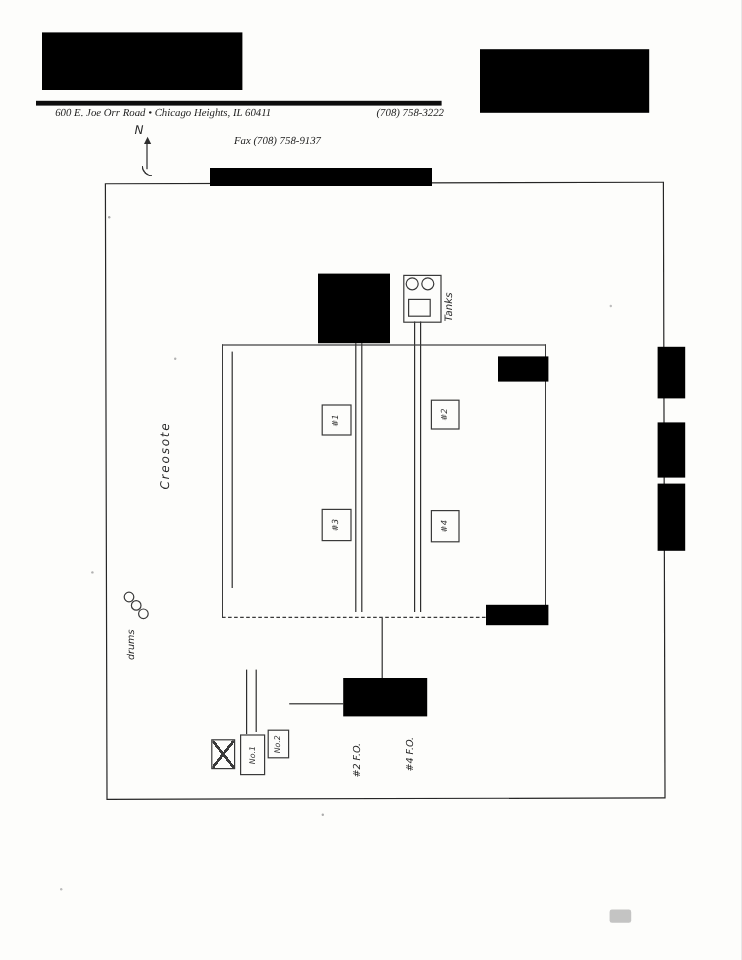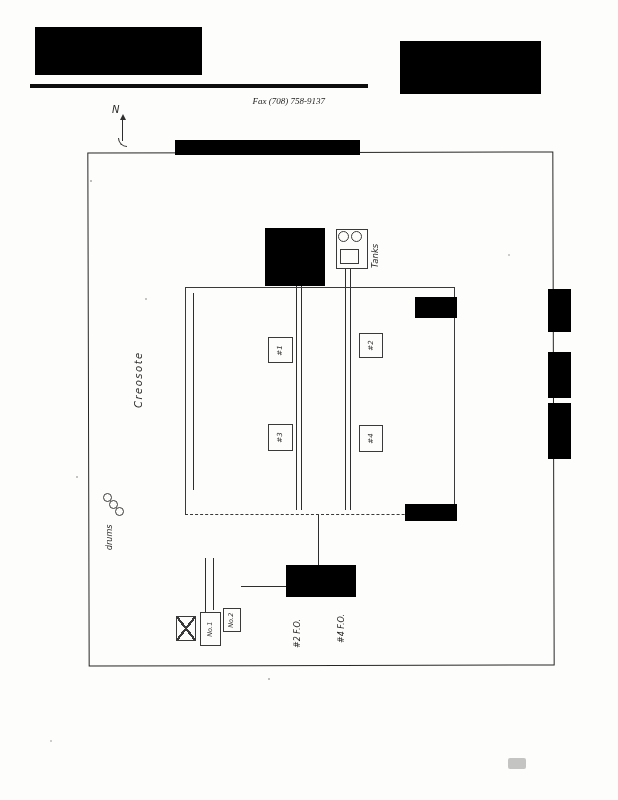--- a/index.html
+++ b/index.html
@@ -74,22 +74,26 @@
 </head>
 <body>
 
 <div class="page">
 
   <div class="redact" style="left:35px;top:27px;width:167px;height:48px"></div>
 
 
   <div class="line" style="left:30px;top:84px;width:338px;height:4px;background:#0d0d0d"></div>
 
+  <div class="abs addr" style="left:46px;top:89px;width:324px;display:flex;justify-content:space-between">
+    <span>600 E. Joe Orr Road • Chicago Heights, IL 60411</span>
+    <span>(708) 758-3222</span>
+  </div>
 
-  <div class="abs addr" style="left:195px;top:96px;width:130px;text-align:right">Fax (708) 758-9137</div>
+  <div class="abs addr" style="left:195px;top:112px;width:130px;text-align:left">Fax (708) 758-9137</div>
 
   <div class="redact" style="left:400px;top:41px;width:141px;height:53px"></div>
 
   <div class="hw" style="left:112px;top:105px;font-size:10px">N</div>
   <div class="abs" style="left:120px;top:114px;width:0;height:0;border-left:3px solid transparent;border-right:3px solid transparent;border-bottom:6px solid #2e2e2e"></div>
   <div class="line" style="left:122px;top:119px;width:1px;height:22px"></div>
   <div class="abs" style="left:118px;top:138px;width:9px;height:9px;border:1px solid #2e2e2e;border-top:none;border-right:none;border-radius:0 0 0 9px"></div>
 
   <div class="boundary" style="left:88px;top:152px;width:466px;height:514px"></div>
 

